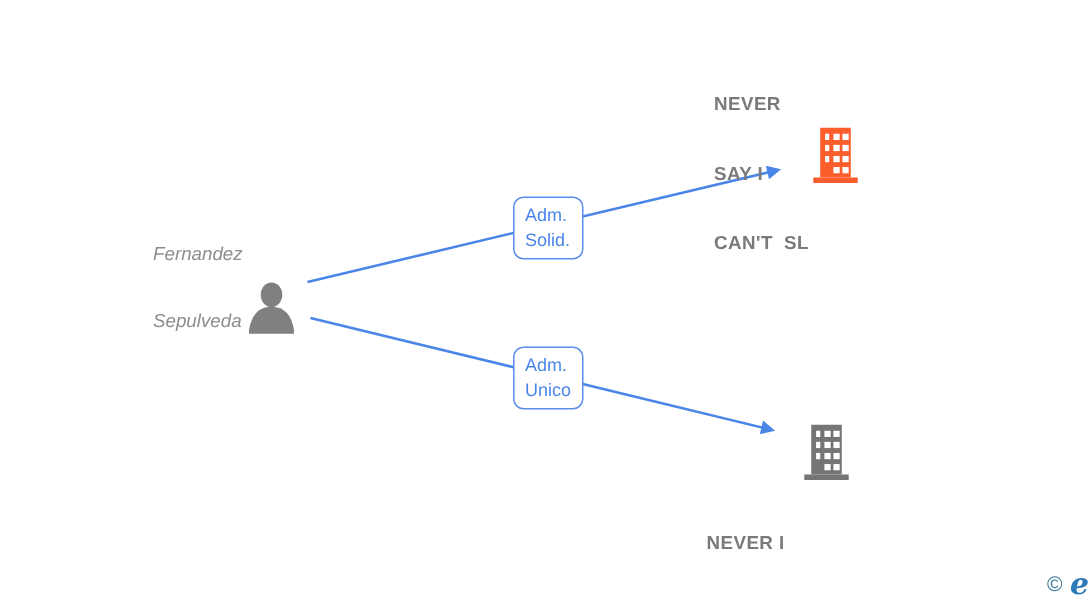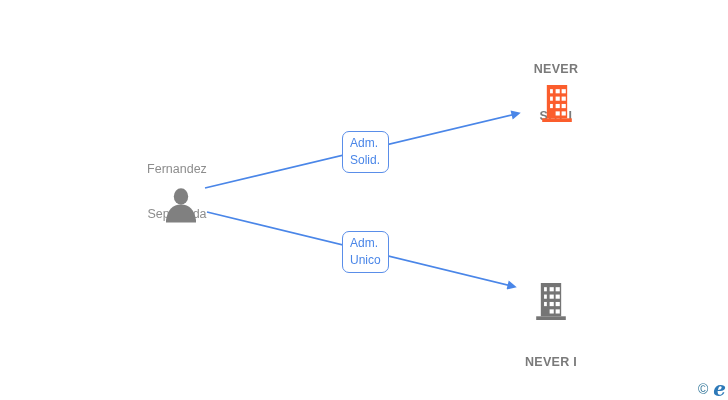--- a/index.html
+++ b/index.html
@@ -7,26 +7,25 @@
     position:relative;
     width:728px;height:400px;
     background:#ffffff;
     overflow:hidden;
     font-family:"Liberation Sans", sans-serif;
   }
   #edges-layer{position:absolute;left:0;top:0;width:728px;height:400px;}
 
   .node-label{
     position:absolute;
-    text-align:center;
     white-space:pre;
   }
   .person-name{
     left:102px;top:132px;width:150px;
-    color:#8d8d8d;font-size:12.5px;line-height:15px;
+    color:#8d8d8d;font-size:12.5px;line-height:15px;font-style:italic;
   }
   .company-name{
     color:#7a7a7a;font-weight:bold;font-size:12.5px;line-height:15.5px;
     letter-spacing:0.3px;
   }
   .company-name.top{left:476px;top:31px;width:160px;}
   .company-name.bottom{left:471px;top:324px;width:160px;}
 
   .icon-wrap{position:absolute;}
   .person-icon{left:163px;top:188px;width:36px;height:40px;}
@@ -98,20 +97,21 @@
       <g fill="#808080">
         <ellipse cx="18" cy="8.5" rx="7.2" ry="8.2"></ellipse>
         <path d="M18 16.5 C 9.5 16.5 4.6 22 3 32 L3 34.5 L33 34.5 L33 32 C 31.4 22 26.5 16.5 18 16.5 Z"></path>
       </g>
     </svg>
   </div>
 
   <div class="node-label company-name top">
     <div>NEVER</div>
     <div>SAY I</div>
+    <div>CAN'T  SL</div>
   </div>
   <div class="icon-wrap building-top">
     <svg viewBox="0 0 34 40" xmlns="http://www.w3.org/2000/svg">
       <g fill="#FB5D2C">
         <rect x="1" y="36" width="32" height="4"></rect>
         <rect x="6" y="0" width="22" height="36"></rect>
       </g>
       <g fill="#ffffff">
         <rect x="9.5" y="4.5" width="3" height="4.5"></rect>
         <rect x="9.5" y="12.5" width="3" height="4.5"></rect>

